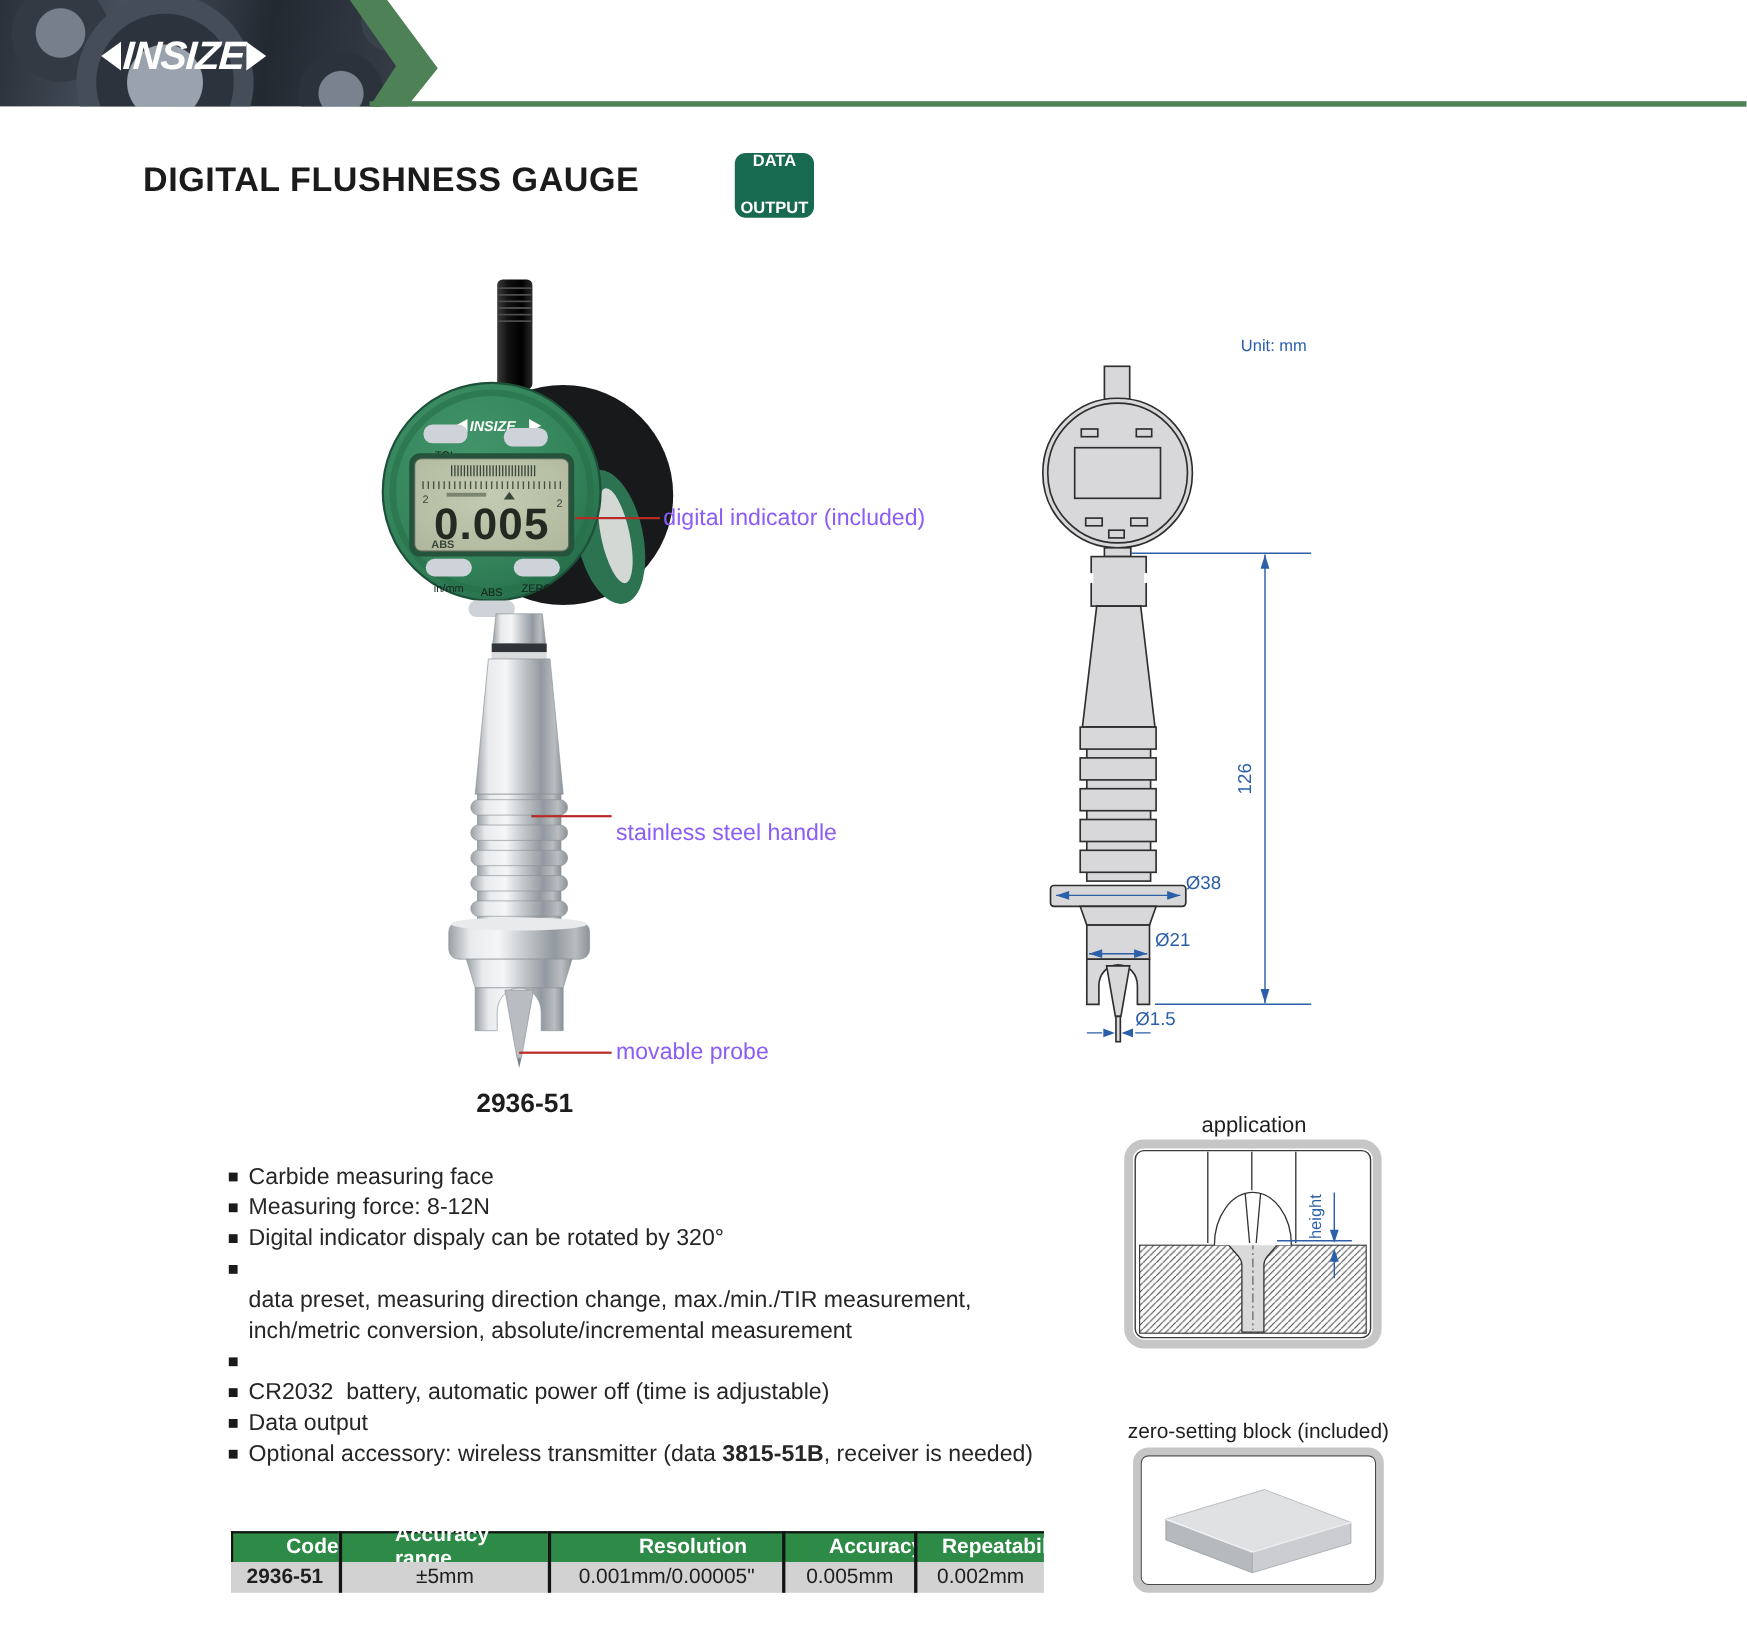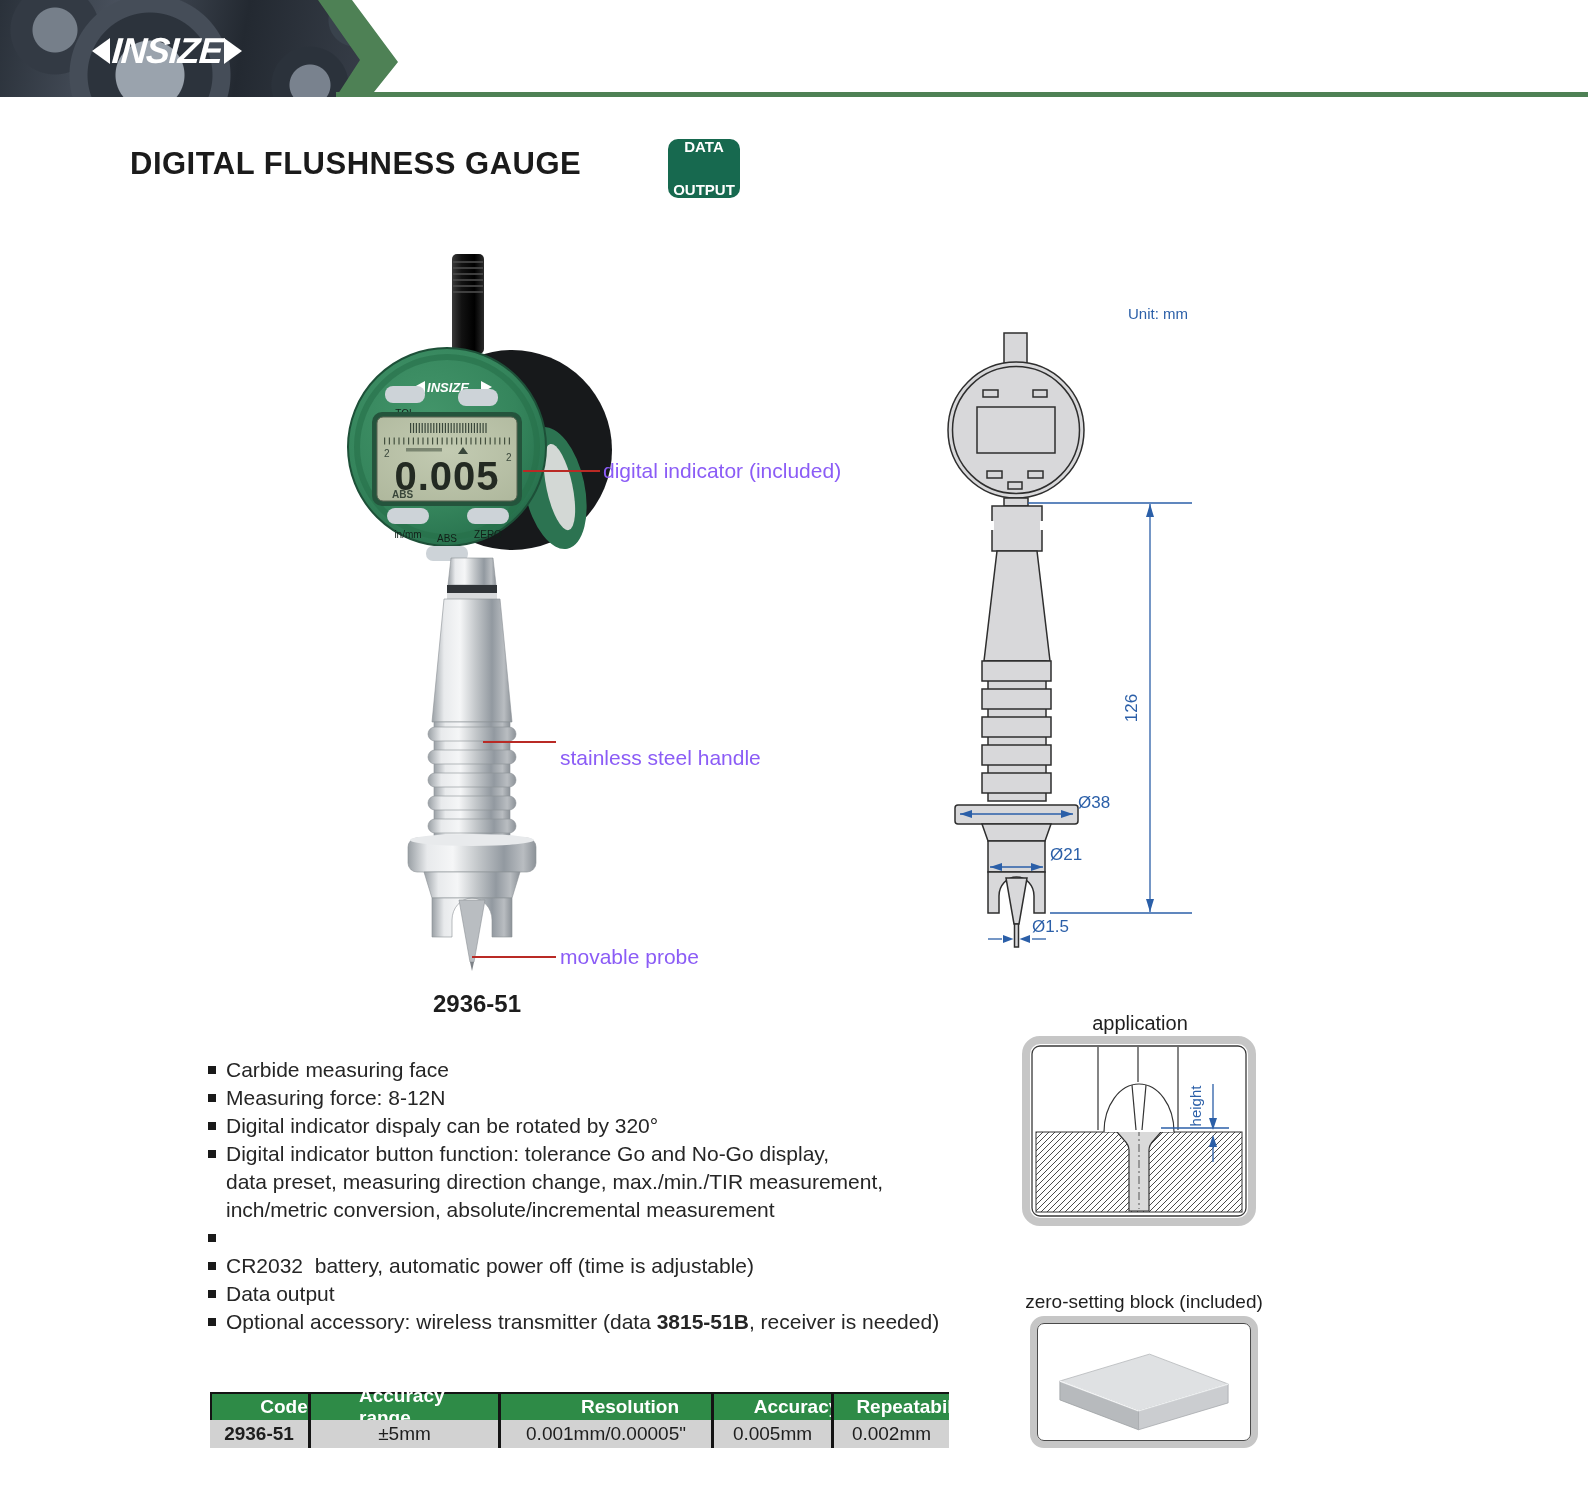--- a/index.html
+++ b/index.html
@@ -310,21 +310,20 @@
     <div class="f-line">
         <span class="f-bullet"></span>
         <span class="f-text">Measuring force: 8-12N</span>
       </div>
     <div class="f-line">
         <span class="f-bullet"></span>
         <span class="f-text">Digital indicator dispaly can be rotated by 320°</span>
       </div>
     <div class="f-line">
         <span class="f-bullet"></span>
-        <span class="f-text">Digital indicator button function: tolerance Go and No-Go display,</span>
       </div>
     <div class="f-line nobullet">
         <span class="f-bullet"></span>
         <span class="f-text">data preset, measuring direction change, max./min./TIR measurement,</span>
       </div>
     <div class="f-line nobullet">
         <span class="f-bullet"></span>
         <span class="f-text">inch/metric conversion, absolute/incremental measurement</span>
       </div>
     <div class="f-line">

